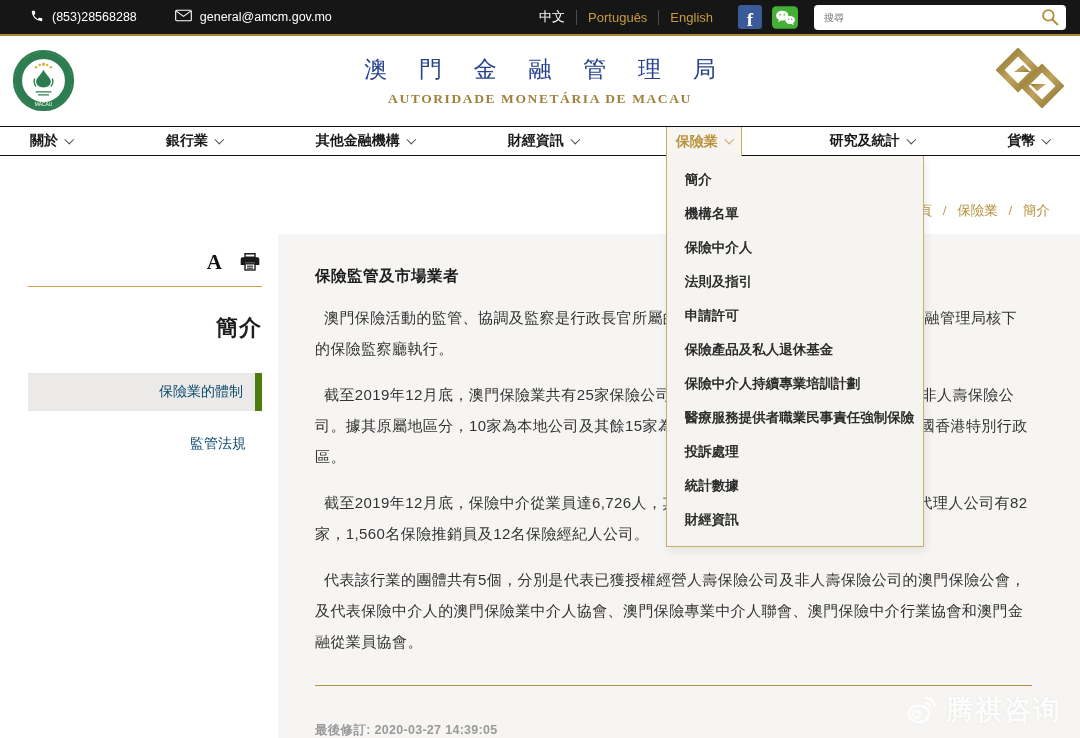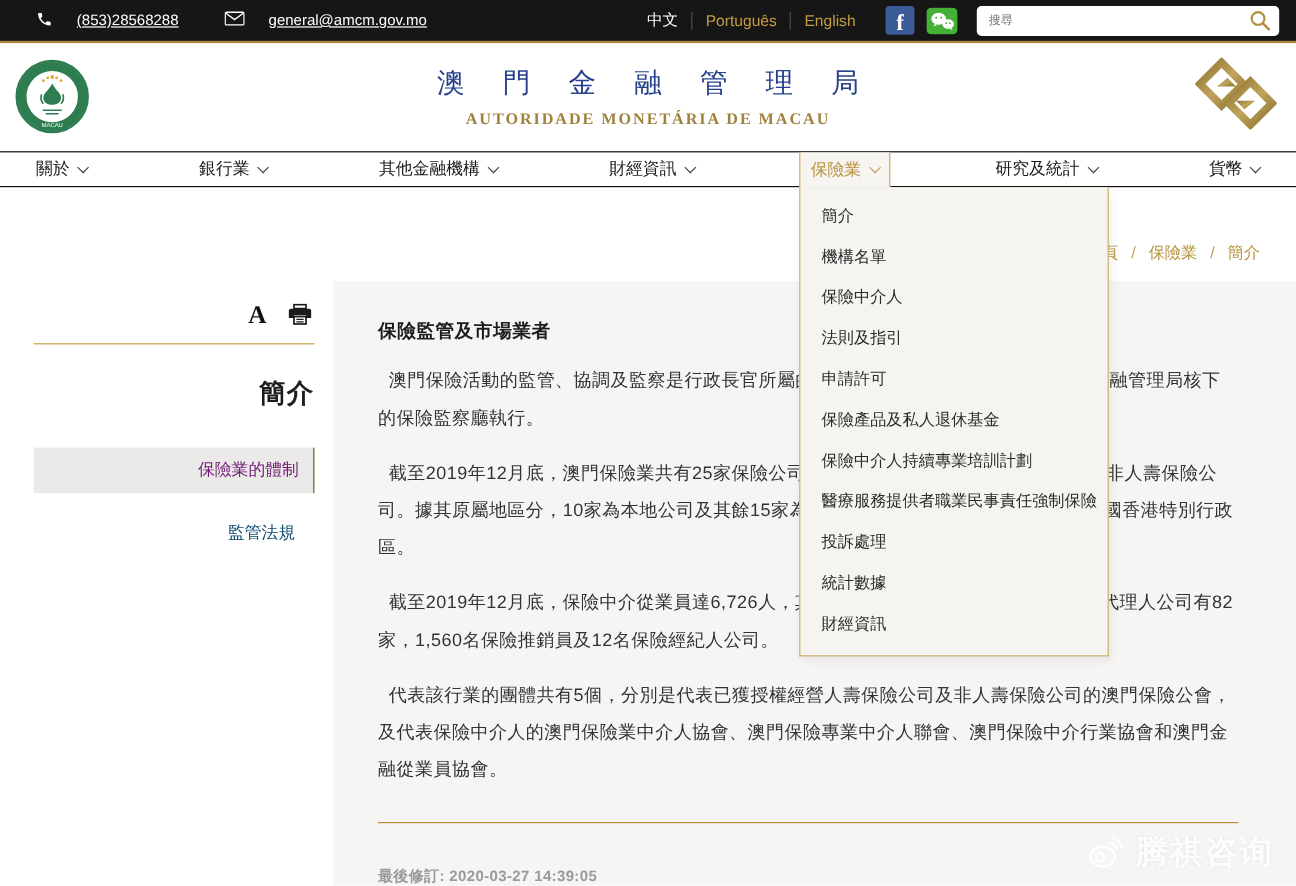--- a/index.html
+++ b/index.html
@@ -3,21 +3,21 @@
 <meta charset="utf-8">
 <style>
   * { margin:0; padding:0; box-sizing:border-box; }
   html,body { width:1080px; height:738px; overflow:hidden; background:#fff;
     font-family:"Liberation Sans","DejaVu Sans",sans-serif; }
   .page { position:relative; width:1080px; height:738px; }
 
   
   .topbar { height:36px; background:#161616; border-bottom:2px solid #a8873a;
     display:flex; align-items:center; padding:0 14px 0 30px; color:#fff; }
-  .contact { display:flex; align-items:center; gap:20px; font-size:12.5px;text-decoration:underline; }
+  .contact { display:flex; align-items:center; gap:8px; font-size:12.5px; }
   .contact + .contact { margin-left:38px; }
   .topbar .spacer { flex:1; }
   .langs { display:flex; align-items:center; font-size:13px; }
   .lang { padding:0 11px; color:#c59c42; cursor:pointer; white-space:nowrap; }
   .lang.active { color:#fff; }
   .lang + .lang { border-left:1px solid #4d4d4d; }
   .social { display:flex; align-items:center; gap:10px; margin:0 16px 0 14px; }
   .fb { width:24px; height:24px; background:#3b5a98; border-radius:3px; color:#fff;
     font-family:"Liberation Serif",serif; font-weight:bold; font-size:19px;
     display:flex; align-items:flex-end; justify-content:center; line-height:.95; cursor:pointer; }
@@ -33,21 +33,21 @@
   .brand .zh { font-family:"Liberation Serif","DejaVu Serif",serif; font-size:23px; color:#27418c;
     letter-spacing:13px; margin-left:13px;text-align:right; }
   .brand .pt { font-family:"Liberation Serif","DejaVu Serif",serif; font-size:13.5px; font-weight:bold;
     color:#a0823c; letter-spacing:1.6px; margin-top:6px; }
   .amcm-logo { position:absolute; right:16px; top:12px; }
 
   
   .nav-bar { height:30px; border-top:1px solid #101010; border-bottom:1px solid #101010;
     display:flex; justify-content:space-between; align-items:stretch; padding:0 24px; position:relative; }
   .nav-item { display:flex; align-items:center; height:28px; font-size:14px; color:#1a1a1a;
-    padding:0 6px; cursor:pointer; white-space:nowrap; position:relative; }
+    padding:0 6px; cursor:pointer; white-space:nowrap; position:relative;font-weight:bold; }
   .chv { display:inline-block; width:6.5px; height:6.5px; border-right:1.5px solid currentColor;
     border-bottom:1.5px solid currentColor; transform:rotate(45deg); margin-left:8px; margin-top:-4px; opacity:.8; }
   .nav-item.active { height:29px; background:#f7f5f1; border-left:1px solid #c9ad62;
     border-right:1px solid #c9ad62; color:#b8923c; padding:0 9px; z-index:60; }
 
   
   .dropdown { position:absolute; left:-1px; top:29px; width:258px; background:#f6f4f1;
     border:1px solid #cbb06a; border-top:none; box-shadow:2px 4px 8px rgba(0,0,0,.08);
     padding:7px 0 9px; z-index:55; }
   .dd-item { font-size:13.5px; color:#2b2b2b; padding:8px 18px; cursor:pointer; white-space:nowrap; }
@@ -62,22 +62,22 @@
   
   .content-row { display:flex; align-items:stretch; height:534px; }
   .sidebar { width:278px; background:#fff; padding:12px 0 0 28px; }
   .tools { display:flex; justify-content:flex-end; align-items:center; gap:18px; padding-right:18px; height:32px; }
   .font-size-a { font-family:"Liberation Serif","DejaVu Serif",serif; font-weight:bold; font-size:21px;
     color:#111; cursor:pointer; line-height:1; }
   .gold-rule { border:none; border-top:1px solid #c9a244; margin:8px 16px 0 0; }
   .side-heading { text-align:right; font-size:22px; font-weight:bold; color:#1d1d1d;
     margin:26px 16px 0 0; letter-spacing:1px; }
   .side-item { text-align:right; font-size:14px; cursor:pointer; }
-  .side-item.active { margin:30px 16px 0 0; background:#ebeae8; border-right:1px solid #4d7c0f;
-    padding:10px 12px; color:#701a75; }
+  .side-item.active { margin:30px 16px 0 0; background:#ebeae8; border-right:7px solid #4d7c0f;
+    padding:10px 12px; color:#0c4a6e; }
   .side-item.plain { margin:24px 16px 0 0; padding-right:16px; color:#0c4a6e; }
 
   .main { flex:1; background:#f6f5f3; padding:32px 48px 0 37px; position:relative; }
   .article-heading { font-size:15.5px; font-weight:bold; color:#1c1c1c; letter-spacing:.5px; }
   .paragraphs p { font-size:15px; line-height:31px; color:#333; letter-spacing:.4px;
     margin-top:15px; text-indent:9px; }
   .gold-rule2 { border:none; border-top:1px solid #b5913c; margin:28px 0 0 0; }
   .modified { margin-top:36px; font-size:12.5px; color:#9a9a9a; letter-spacing:.3px;font-weight:bold; }
 
   

